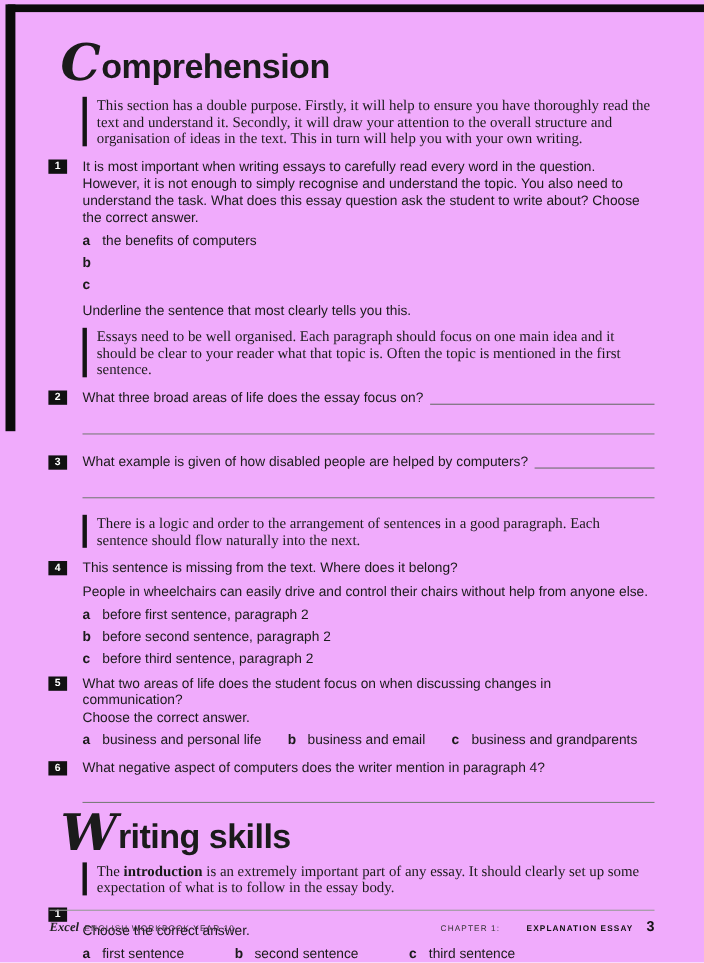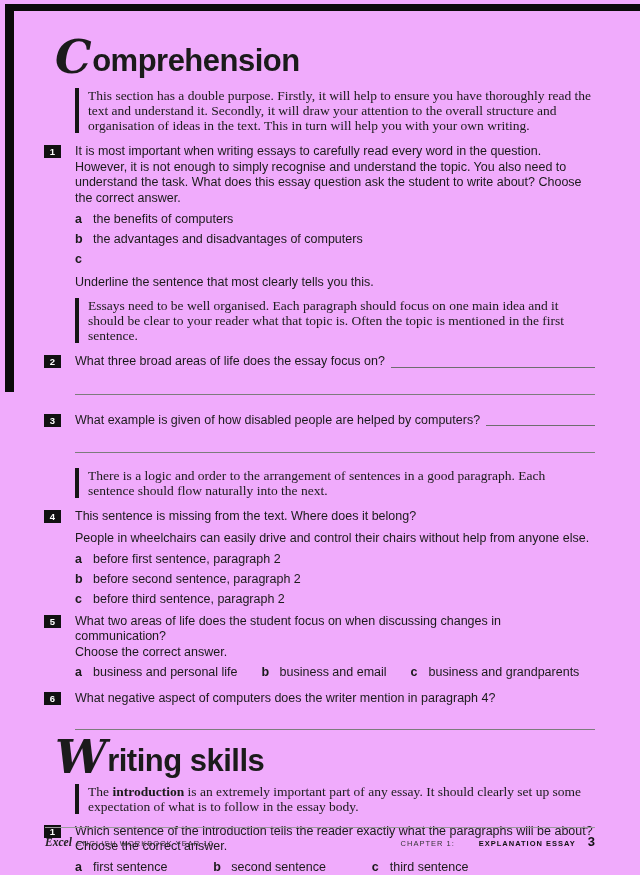--- a/index.html
+++ b/index.html
@@ -71,21 +71,20 @@
       <span class="badge">1</span>
       <div class="q-body">It is most important when writing essays to carefully read every word in the question. However, it is not enough to simply recognise and understand the topic. You also need to understand the task. What does this essay question ask the student to write about? Choose the correct answer.</div>
     </div>
     <div class="opts" style="margin-top:5px;">
       <div class="opt">
         <span class="opt-letter">a</span>
         <span>the benefits of computers</span>
       </div>
       <div class="opt">
         <span class="opt-letter">b</span>
-        <span>the advantages and disadvantages of computers</span>
       </div>
       <div class="opt">
         <span class="opt-letter">c</span>
       </div>
     </div>
     <div class="plain" style="margin-top:9px;">Underline the sentence that most clearly tells you this.</div>
 
     <div class="quote" style="margin-top:8px;">
       <span>Essays need to be well organised. Each paragraph should focus on one main idea and it should be clear to your reader what that topic is. Often the topic is mentioned in the first sentence.</span>
     </div>
@@ -159,21 +158,21 @@
     <div class="full-line" style="margin-top:22px;"></div>
 
     <h1 class="heading" style="margin-top:12px;margin-bottom:4px;"><span class="initial">W</span><span>riting skills</span></h1>
 
     <div class="quote">
       <span>The </span><b>introduction</b><span> is an extremely important part of any essay. It should clearly set up some expectation of what is to follow in the essay body.</span>
     </div>
 
     <div class="q-row" style="margin-top:10px;">
       <span class="badge">1</span>
-      <div class="q-body"><span>Which sentence of the introduction tells the reader exactly what the paragraphs will be about?</span><br>
+      <div class="q-body"><br>
         <span>Choose the correct answer.</span></div>
     </div>
     <div class="opts-inline">
       <span class="item gap-lg">
           <span class="opt-letter">a</span>
           <span>first sentence</span>
         </span>
       <span class="item gap-lg">
           <span class="opt-letter">b</span>
           <span>second sentence</span>

